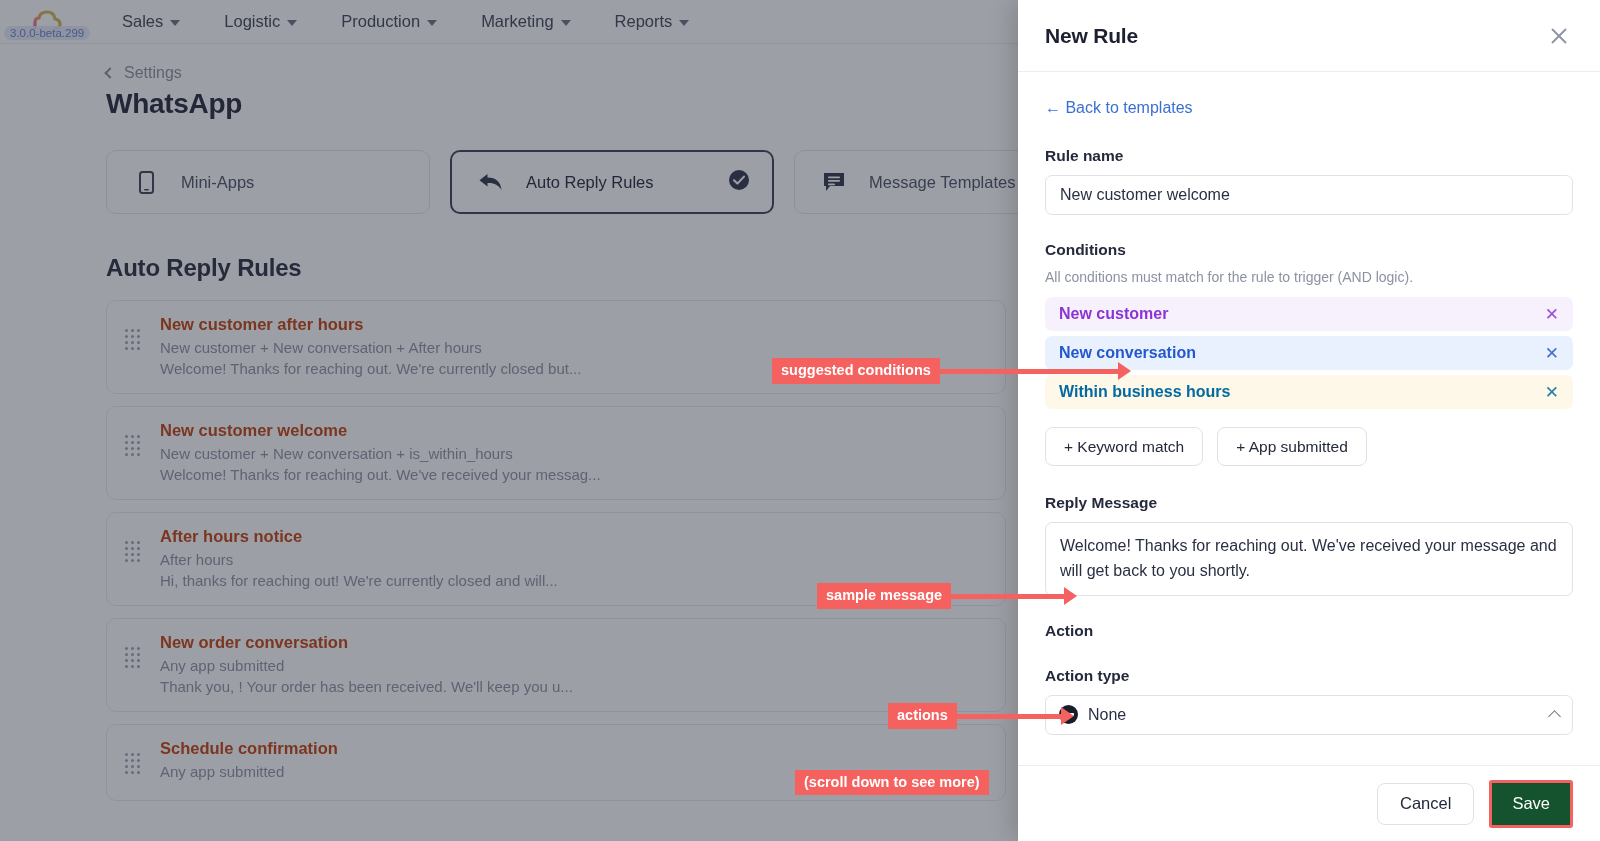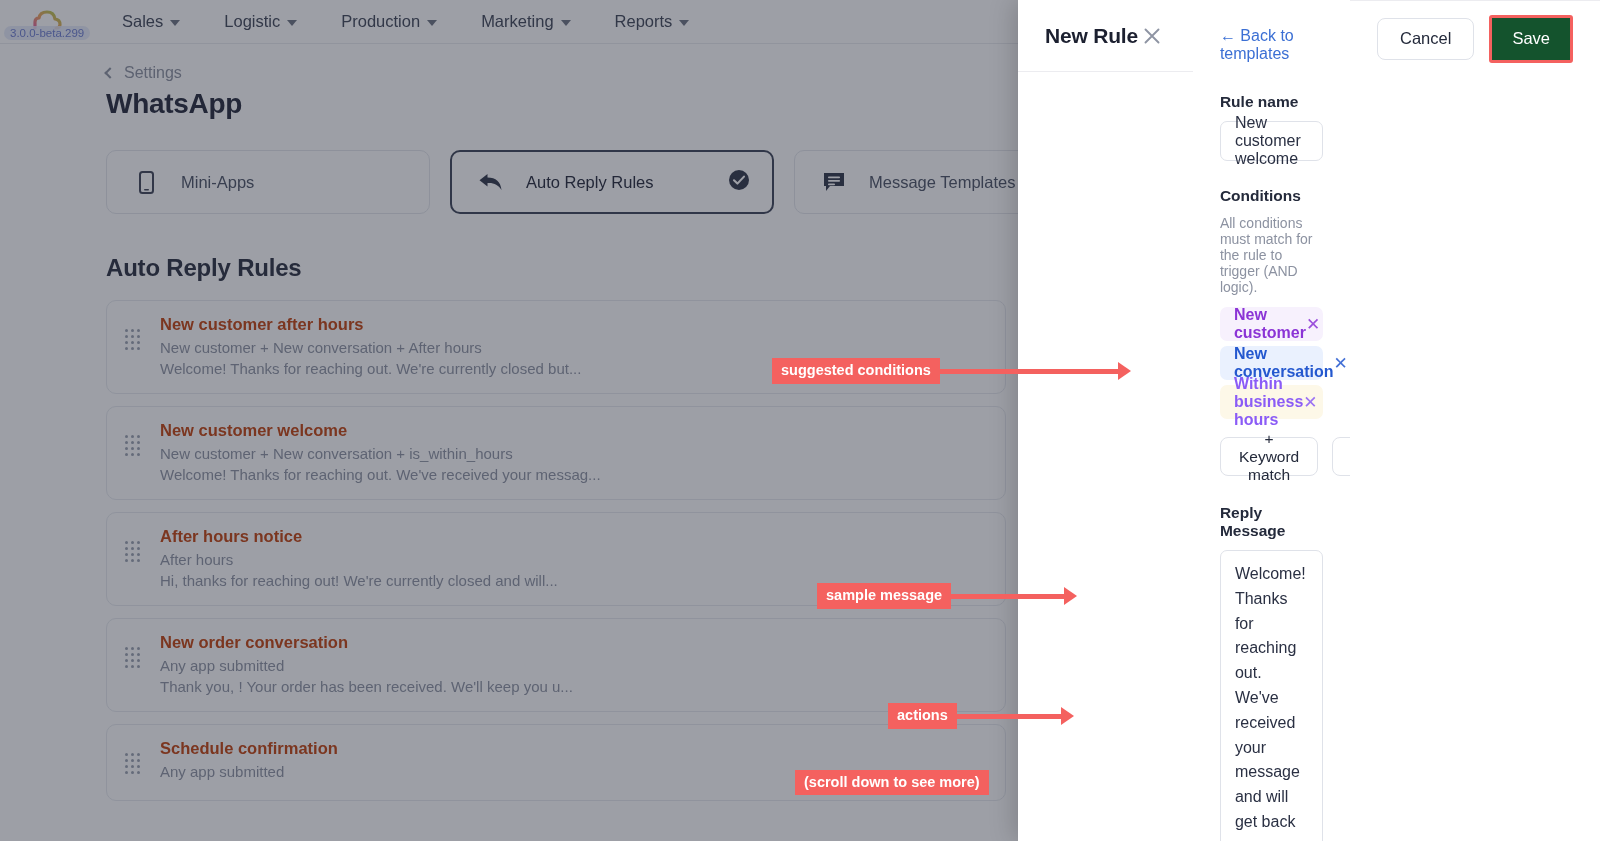--- a/index.html
+++ b/index.html
@@ -117,21 +117,21 @@
     background: rgba(37, 42, 58, 0.45);
     z-index: 20;
   }
 
   
   .drawer {
     position: absolute; top: 0; right: 0;
     width: 582px; height: 841px;
     background: #ffffff;
     z-index: 30;
-    display: flex; flex-direction: row;
+    display: flex; flex-direction: column;
     box-shadow: -4px 0 24px rgba(0,0,0,.18);
   }
   .drawer-head {
     height: 72px; flex: none;
     display: flex; align-items: center; justify-content: space-between;
     padding: 0 27px 0 27px;
     border-bottom: 1px solid #ececf0;
   }
   .drawer-title { font-size: 21px; font-weight: bold; color: #1c2030; letter-spacing: -0.2px; }
   .close-x {
@@ -494,21 +494,21 @@
 
       <div class="cond-list">
         <div class="cond-chip" id="chip0" style="background: rgb(247, 241, 253); color: rgb(139, 52, 214);">
           <span>New customer</span>
           <span class="chip-x">✕</span>
         </div>
         <div class="cond-chip" id="chip1" style="background: rgb(234, 241, 254); color: rgb(36, 88, 207);">
           <span>New conversation</span>
           <span class="chip-x">✕</span>
         </div>
-        <div class="cond-chip" id="chip2" style="background: rgb(253, 248, 232); color: #8b5cf6;">
+        <div class="cond-chip" id="chip2" style="background: rgb(253, 248, 232); color: #0369a1;">
           <span>Within business hours</span>
           <span class="chip-x">✕</span>
         </div>
       </div>
 
       <div class="cond-btns">
         <button class="ghost-btn">+ Keyword match</button>
         <button class="ghost-btn">+ App submitted</button>
       </div>
 

